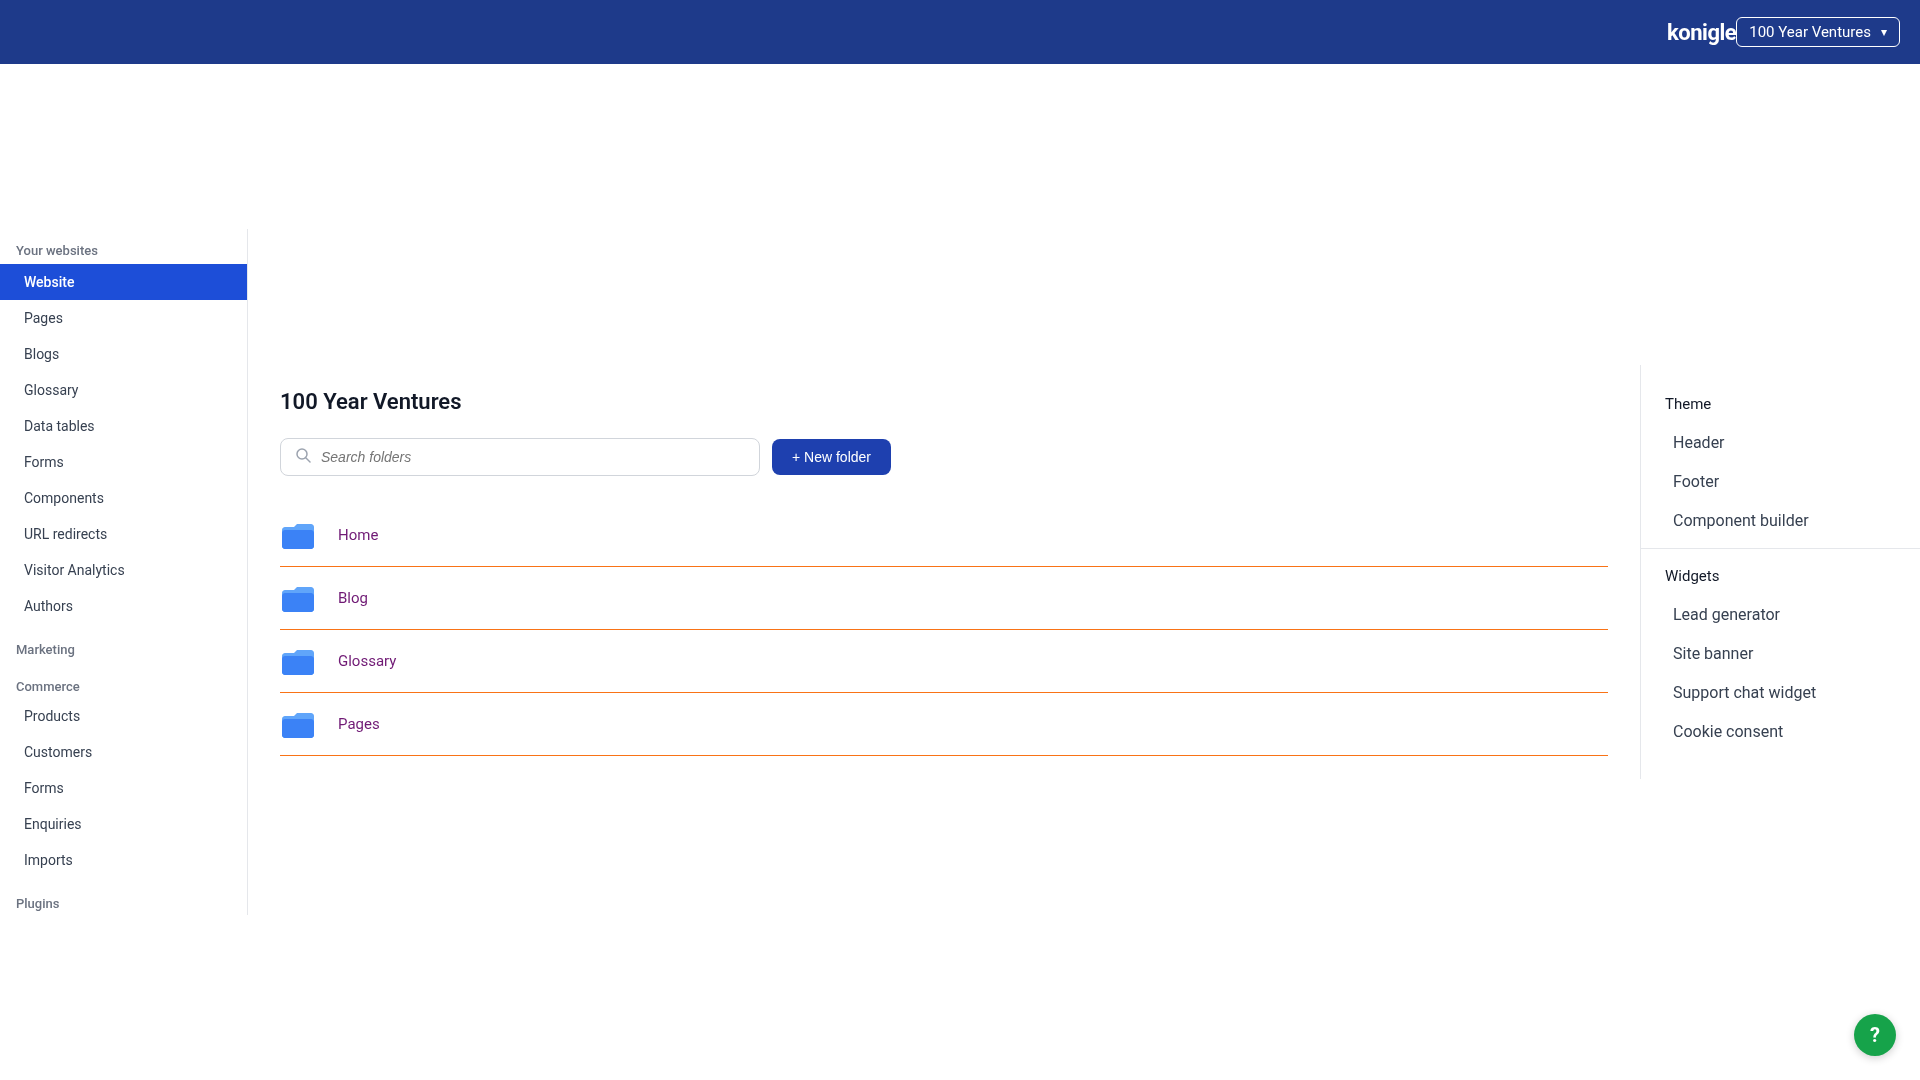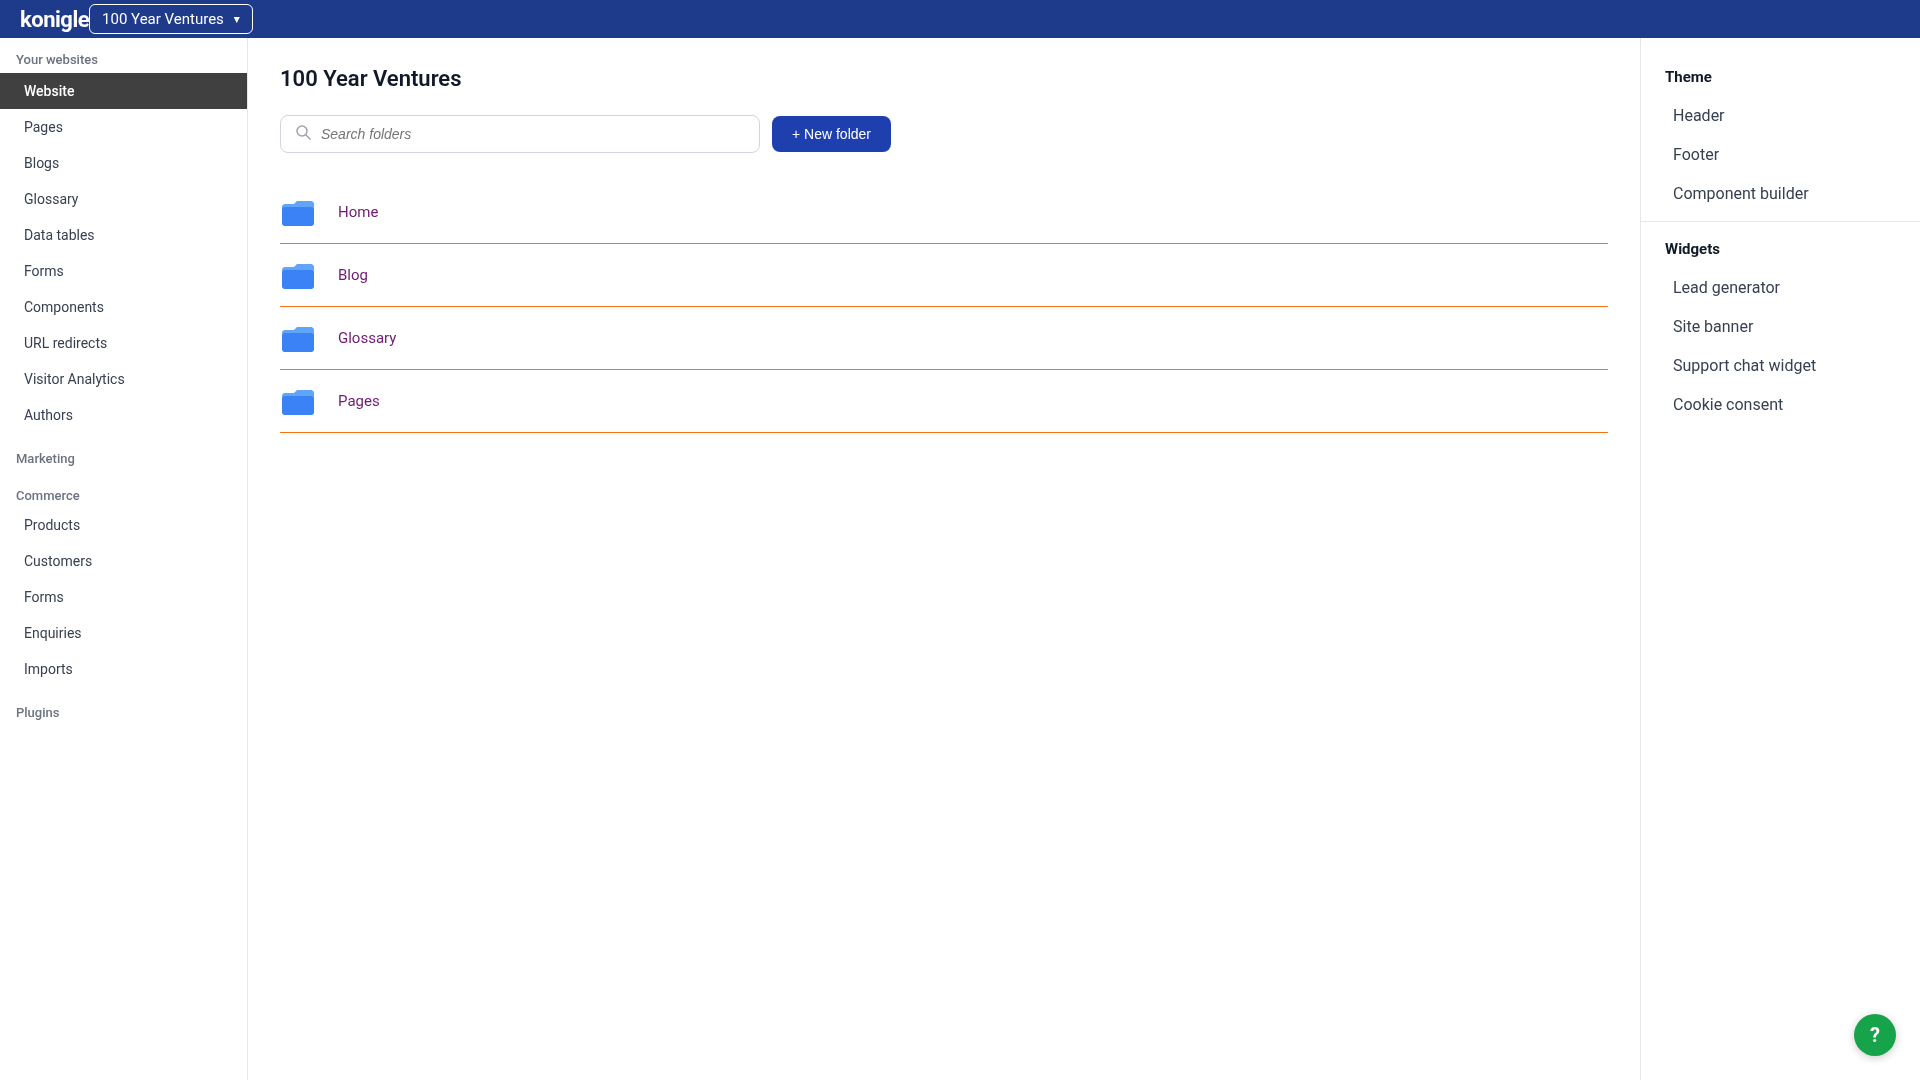--- a/index.html
+++ b/index.html
@@ -3,23 +3,23 @@
   <meta charset="utf-8">
   <style>
     * { box-sizing: border-box; margin: 0; padding: 0; }
     body { font-family: -apple-system, BlinkMacSystemFont, 'Segoe UI', Roboto, sans-serif; background: #fff; display: flex; flex-direction: column; height: 100vh; overflow: hidden; }
 
     
     .topnav {
       background: #1e3a8a;
       display: flex;
       align-items: center;
-      justify-content: flex-start;
+      justify-content: flex-end;
       padding: 0 20px;
-      height: 38px;
+      height: 64px;
       flex-shrink: 0;
     }
     .topnav-logo {
       color: #fff;
       font-size: 22px;
       font-weight: 700;
       letter-spacing: -0.5px;
     }
     .topnav-account {
       display: flex;
@@ -34,20 +34,21 @@
     }
     .topnav-account-chevron {
       font-size: 12px;
     }
 
     
     .layout {
       display: flex;
       flex: 1;
       overflow: hidden;
+      align-items: center;
     }
 
     
     .sidebar {
       width: 248px;
       background: #fff;
       border-right: 1px solid #e5e7eb;
       display: flex;
       flex-direction: column;
       overflow-y: auto;
@@ -68,21 +69,21 @@
       display: flex;
       align-items: center;
       padding: 10px 16px 10px 24px;
       font-size: 14px;
       color: #374151;
       cursor: pointer;
       border-radius: 0;
       transition: background 0.15s;
     }
     .sidebar-item.active {
-      background: #404040;
+      background: #1d4ed8;
       color: #fff;
       font-weight: 500;
     }
     .sidebar-item.section-header {
       padding-left: 16px;
       font-weight: 500;
       color: #374151;
     }
 
     
@@ -172,21 +173,21 @@
       overflow-y: auto;
       flex-shrink: 0;
       background: #fff;
     }
 
     .right-panel-section {
       margin-bottom: 8px;
     }
     .right-panel-section-title {
       font-size: 15px;
-      font-weight: 700;
+      font-weight: 400;
       color: #111827;
       padding: 10px 24px;
     }
     .right-panel-divider {
       border: none;
       border-top: 1px solid #e5e7eb;
       margin: 8px 0;
     }
     .right-panel-item {
       display: flex;

